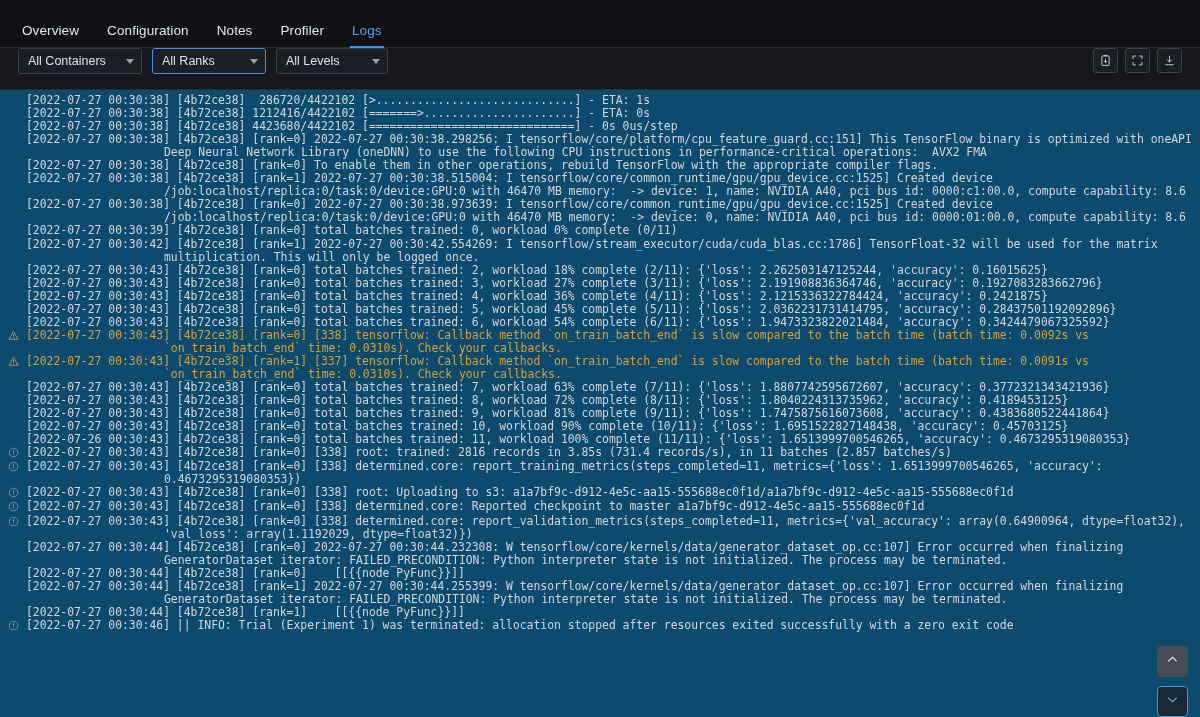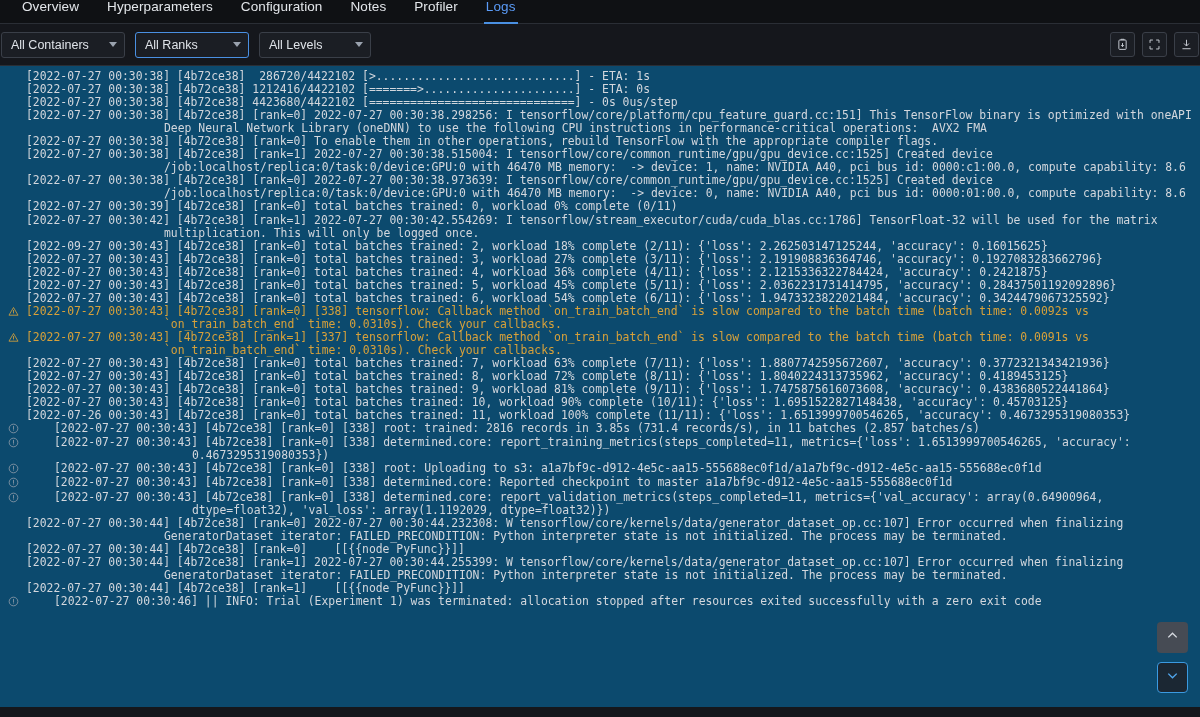--- a/index.html
+++ b/index.html
@@ -10,21 +10,21 @@
     width: 1200px;
     height: 717px;
     overflow: hidden;
     font-family: "Liberation Sans", sans-serif;
     color: #d9dde3;
   }
   * { box-sizing: border-box; }
 
   
   .tabbar {
-    height: 24px;
+    height: 48px;
     background: #0f1114;
     display: flex;
     align-items: flex-end;
     padding: 0 8px;
     border-bottom: 1px solid #2a2e35;
     position: relative;
   }
   .tab {
     font-size: 13.5px;
     color: #e3e6ea;
@@ -41,22 +41,22 @@
     left: 12px; right: 12px; bottom: -1px;
     height: 2px;
     background: #4a90e2;
   }
 
   
   .filterbar {
     height: 42px;
     background: #15171c;
     display: flex;
-    align-items: center;
-    padding: 0 1px;
+    align-items: flex-start;
+    padding: 0 18px;
     border-bottom: 1px solid #2a2e35;
   }
   .select {
     height: 26px;
     min-width: 124px;
     background: #1b1e24;
     border: 1px solid #3a3f48;
     border-radius: 3px;
     display: flex;
     align-items: center;
@@ -123,21 +123,21 @@
     flex: 1 1 auto;
     white-space: pre-wrap;
     word-break: break-word;
     overflow-wrap: anywhere;
     color: #d3d7dd;
     padding-right: 4px;
     text-indent: -138px;
     padding-left: 138px;
   }
   .logline.lvl-warning .msg { color: #d8a13a; }
-  .logline.lvl-info .msg { color: #d3d7dd; margin-left: 28px; }
+  .logline.lvl-info .msg { color: #d3d7dd; }
 
   
   .scrollbtns {
     position: absolute;
     right: 12px;
     bottom: 14px;
     display: flex;
     flex-direction: column;
     align-items: center;
   }
@@ -156,21 +156,20 @@
     border: 1px solid #3b9ae1;
     color: #51a7ef;
     margin-bottom: 0;
   }
 </style>
 </head>
 <body>
 
 <div class="tabbar">
   <div class="tab">Overview</div>
-  <div class="tab">Hyperparameters</div>
   <div class="tab">Configuration</div>
   <div class="tab">Notes</div>
   <div class="tab">Profiler</div>
   <div class="tab active">Logs</div>
 </div>
 
 <div class="filterbar">
 
   <div class="select">
     <span>All Containers</span>
@@ -224,21 +223,21 @@
   <div class="loglist" id="loglist">
       <div class="logline lvl-plain"><div class="gutter"></div><div class="msg">[2022-07-27 00:30:38] [4b72ce38]  286720/4422102 [&gt;.............................] - ETA: 1s</div></div>
       <div class="logline lvl-plain"><div class="gutter"></div><div class="msg">[2022-07-27 00:30:38] [4b72ce38] 1212416/4422102 [=======&gt;......................] - ETA: 0s</div></div>
       <div class="logline lvl-plain"><div class="gutter"></div><div class="msg">[2022-07-27 00:30:38] [4b72ce38] 4423680/4422102 [==============================] - 0s 0us/step</div></div>
       <div class="logline lvl-plain"><div class="gutter"></div><div class="msg">[2022-07-27 00:30:38] [4b72ce38] [rank=0] 2022-07-27 00:30:38.298256: I tensorflow/core/platform/cpu_feature_guard.cc:151] This TensorFlow binary is optimized with oneAPI Deep Neural Network Library (oneDNN) to use the following CPU instructions in performance-critical operations:  AVX2 FMA</div></div>
       <div class="logline lvl-plain"><div class="gutter"></div><div class="msg">[2022-07-27 00:30:38] [4b72ce38] [rank=0] To enable them in other operations, rebuild TensorFlow with the appropriate compiler flags.</div></div>
       <div class="logline lvl-plain"><div class="gutter"></div><div class="msg">[2022-07-27 00:30:38] [4b72ce38] [rank=1] 2022-07-27 00:30:38.515004: I tensorflow/core/common_runtime/gpu/gpu_device.cc:1525] Created device /job:localhost/replica:0/task:0/device:GPU:0 with 46470 MB memory:  -&gt; device: 1, name: NVIDIA A40, pci bus id: 0000:c1:00.0, compute capability: 8.6</div></div>
       <div class="logline lvl-plain"><div class="gutter"></div><div class="msg">[2022-07-27 00:30:38] [4b72ce38] [rank=0] 2022-07-27 00:30:38.973639: I tensorflow/core/common_runtime/gpu/gpu_device.cc:1525] Created device /job:localhost/replica:0/task:0/device:GPU:0 with 46470 MB memory:  -&gt; device: 0, name: NVIDIA A40, pci bus id: 0000:01:00.0, compute capability: 8.6</div></div>
       <div class="logline lvl-plain"><div class="gutter"></div><div class="msg">[2022-07-27 00:30:39] [4b72ce38] [rank=0] total batches trained: 0, workload 0% complete (0/11)</div></div>
       <div class="logline lvl-plain"><div class="gutter"></div><div class="msg">[2022-07-27 00:30:42] [4b72ce38] [rank=1] 2022-07-27 00:30:42.554269: I tensorflow/stream_executor/cuda/cuda_blas.cc:1786] TensorFloat-32 will be used for the matrix multiplication. This will only be logged once.</div></div>
-      <div class="logline lvl-plain"><div class="gutter"></div><div class="msg">[2022-09-27 00:30:43] [4b72ce38] [rank=0] total batches trained: 2, workload 18% complete (2/11): {'loss': 2.262503147125244, 'accuracy': 0.16015625}</div></div>
+      <div class="logline lvl-plain"><div class="gutter"></div><div class="msg">[2022-07-27 00:30:43] [4b72ce38] [rank=0] total batches trained: 2, workload 18% complete (2/11): {'loss': 2.262503147125244, 'accuracy': 0.16015625}</div></div>
       <div class="logline lvl-plain"><div class="gutter"></div><div class="msg">[2022-07-27 00:30:43] [4b72ce38] [rank=0] total batches trained: 3, workload 27% complete (3/11): {'loss': 2.191908836364746, 'accuracy': 0.1927083283662796}</div></div>
       <div class="logline lvl-plain"><div class="gutter"></div><div class="msg">[2022-07-27 00:30:43] [4b72ce38] [rank=0] total batches trained: 4, workload 36% complete (4/11): {'loss': 2.1215336322784424, 'accuracy': 0.2421875}</div></div>
       <div class="logline lvl-plain"><div class="gutter"></div><div class="msg">[2022-07-27 00:30:43] [4b72ce38] [rank=0] total batches trained: 5, workload 45% complete (5/11): {'loss': 2.0362231731414795, 'accuracy': 0.28437501192092896}</div></div>
       <div class="logline lvl-plain"><div class="gutter"></div><div class="msg">[2022-07-27 00:30:43] [4b72ce38] [rank=0] total batches trained: 6, workload 54% complete (6/11): {'loss': 1.9473323822021484, 'accuracy': 0.3424479067325592}</div></div>
       <div class="logline lvl-warning"><div class="gutter"><svg width="11" height="11" viewBox="0 0 16 16" fill="none" stroke="#d8a13a" stroke-width="1.2" stroke-linejoin="round">
             <path d="M8 2.2 L14.6 13.4 H1.4 Z"></path>
             <path d="M8 6.4 v3.3" stroke-linecap="round"></path>
             <circle cx="8" cy="11.4" r=".65" fill="#d8a13a" stroke="none"></circle>
           </svg></div><div class="msg">[2022-07-27 00:30:43] [4b72ce38] [rank=0] [338] tensorflow: Callback method `on_train_batch_end` is slow compared to the batch time (batch time: 0.0092s vs `on_train_batch_end` time: 0.0310s). Check your callbacks.</div></div>
       <div class="logline lvl-warning"><div class="gutter"><svg width="11" height="11" viewBox="0 0 16 16" fill="none" stroke="#d8a13a" stroke-width="1.2" stroke-linejoin="round">

